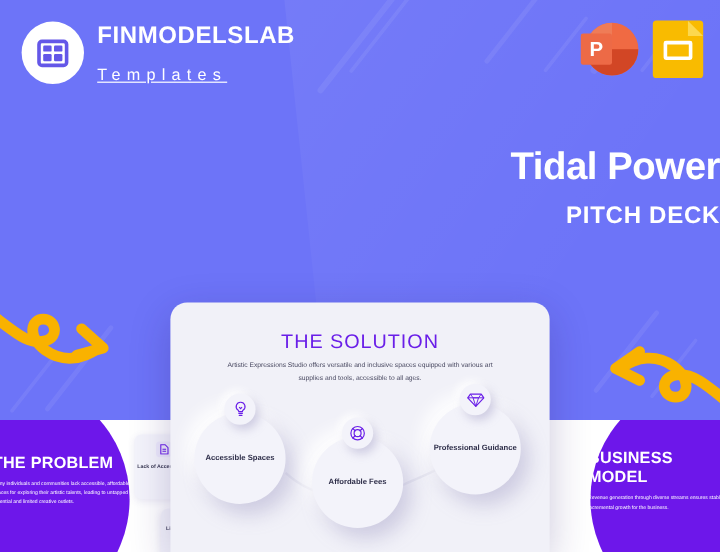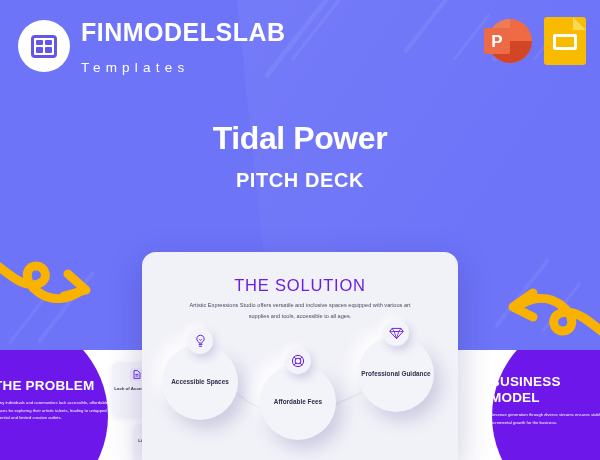--- a/index.html
+++ b/index.html
@@ -52,30 +52,31 @@
     grid-template-columns:1fr 1fr;
     grid-template-rows:1fr 1fr;
     gap:2px;
     padding:2px;
   }
   .logo-grid i { background:#6457e8; border-radius:1px; display:block; }
 
   .brand { line-height:1; padding-top:2px; }
   .brand-name {
     color:#ffffff;
-    font-size:25px;
+    font-size:20px;
     font-weight:bold;
     letter-spacing:0.5px;
   }
   .brand-sub {
     color:#ffffff;
     font-size:13.5px;
     letter-spacing:5.2px;
     margin-top:16px;
     font-weight:400;
+    text-decoration:underline;
   }
 
   .app-icons {
     position:absolute; right:14px; top:17px;
     display:flex; align-items:center; gap:12px;
   }
   .icon-ppt { width:48px; height:48px; position:relative; }
   .icon-ppt .ppt-circle {
     position:absolute; right:0; top:2px;
     width:44px; height:44px; border-radius:50%;
@@ -119,21 +120,21 @@
   .icon-slides .screen {
     position:absolute; left:9px; top:17px;
     width:24px; height:16px;
     border:3px solid #ffffff;
     border-radius:2px;
   }
 
   
   .titles {
     position:absolute; top:120px; left:0; right:0;
-    text-align:center;
+    text-align:right;
     color:#ffffff;
   }
   .title-main {
     font-size:32px; font-weight:bold;
     letter-spacing:-0.4px;
     line-height:1.15;
   }
   .title-sub {
     font-size:20px; font-weight:bold;
     letter-spacing:0.6px;

